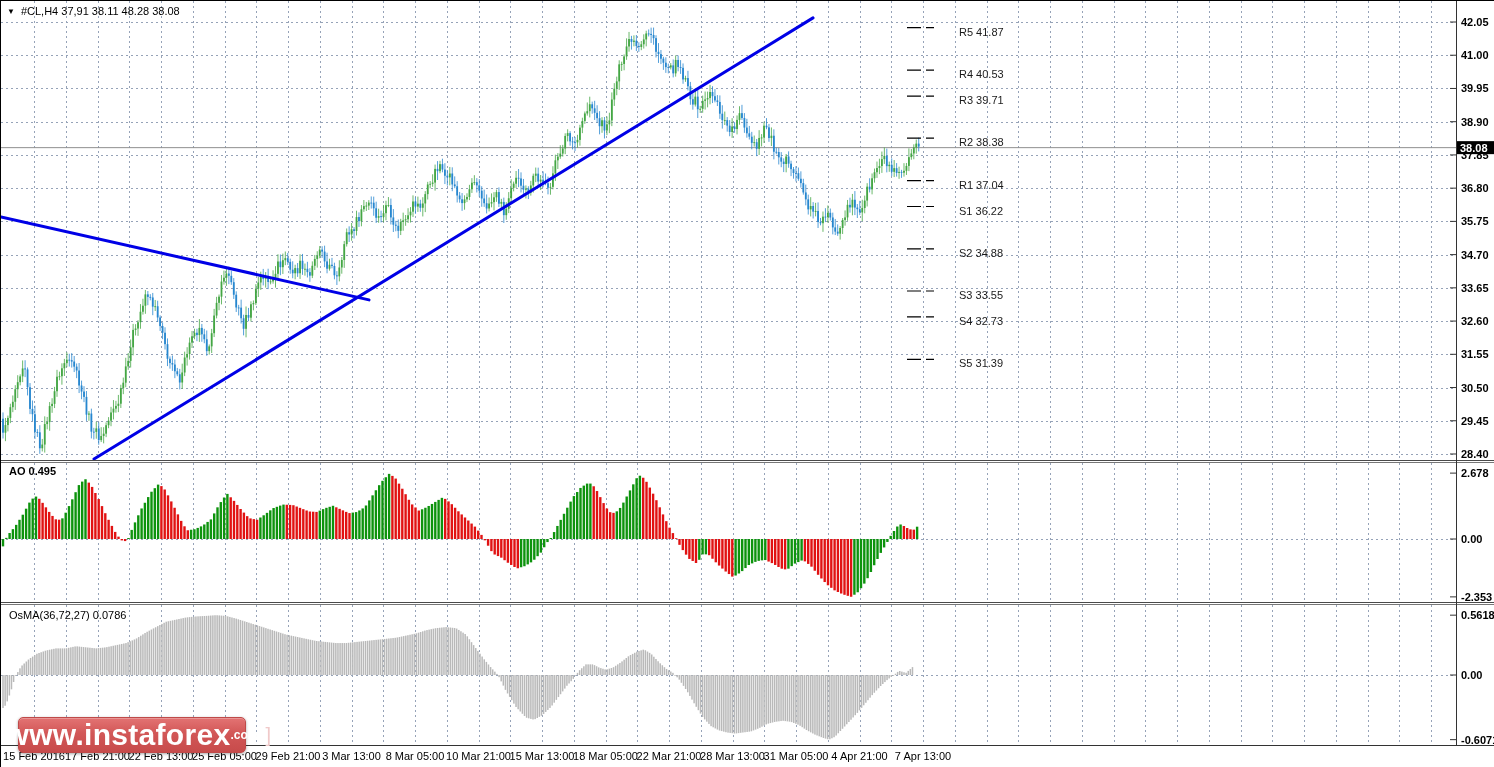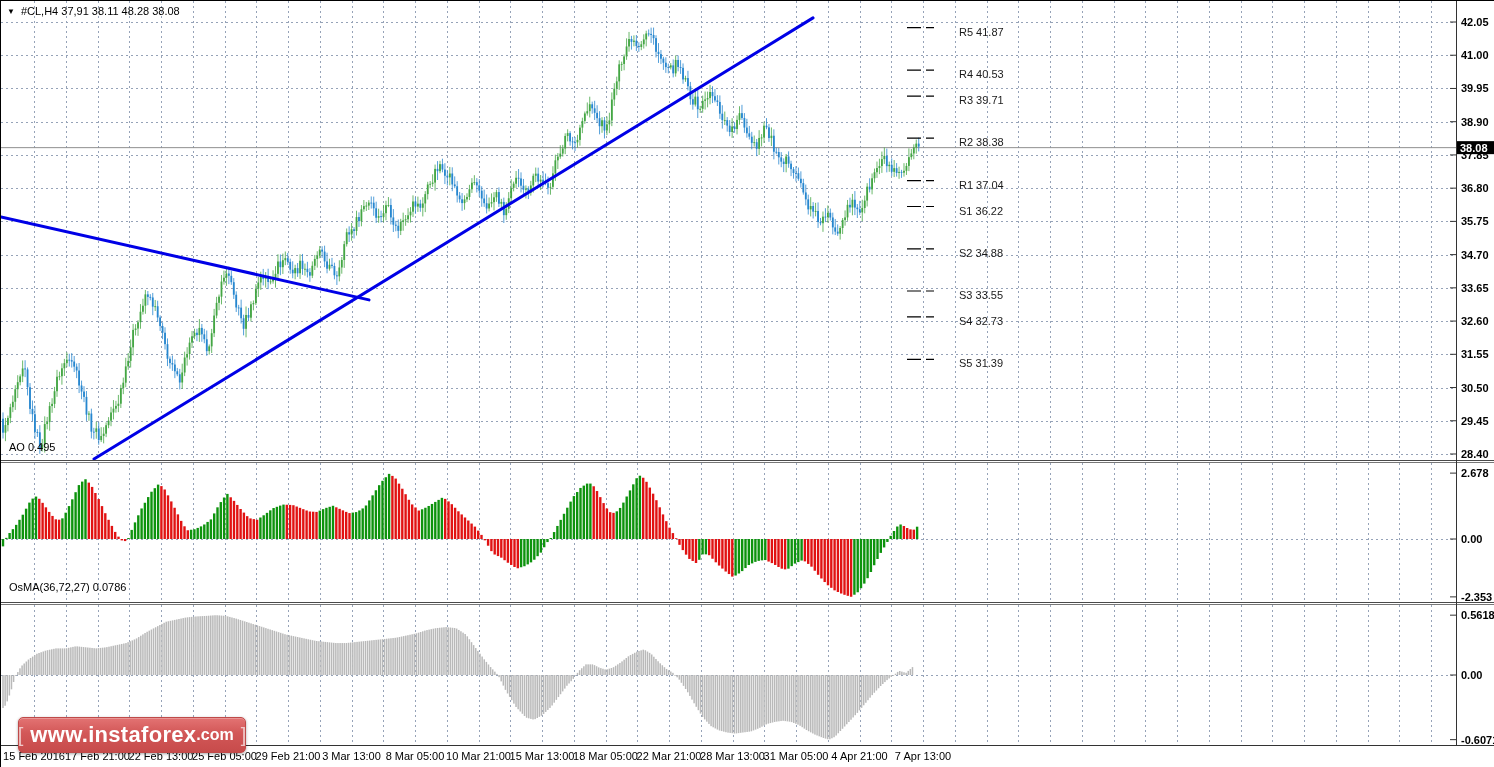--- a/index.html
+++ b/index.html
@@ -8,32 +8,32 @@
     font-family:"Liberation Sans","DejaVu Sans",sans-serif;
     border-top:1px solid #000;border-left:1px solid #000;box-sizing:border-box;
   }
   #chart-svg{position:absolute;left:0;top:0;}
   .symbol-bar{
     position:absolute;left:6px;top:4px;font-size:11px;color:#000;
     display:flex;align-items:center;gap:6px;white-space:nowrap;
   }
   .symbol-bar .tri{font-size:8px;line-height:11px;cursor:pointer;}
   .pane-label{position:absolute;left:8px;font-size:11px;color:#000;white-space:nowrap;}
-  #ao-label{top:440px;}
-  #osma-label{top:580px;}
+  #ao-label{top:464px;font-weight:bold;}
+  #osma-label{top:608px;}
   .banner{
     position:absolute;left:17px;top:716px;width:226px;height:34px;border-radius:5px;
     background:linear-gradient(180deg,#e37373 0%,#d25757 45%,#c74b4b 100%);
     border:1px solid #bf4a49;
     box-shadow:0 1px 3px rgba(0,0,0,.35), inset 0 1px 0 rgba(255,255,255,.25);
     display:flex;align-items:center;justify-content:center;white-space:nowrap;
   }
   .banner .br{color:#f0c9c9;font-size:20px;padding:0 7px;font-weight:400;}
-  .banner .dom{color:#fff;font-size:22px;font-weight:bold;letter-spacing:.3px;}
-  .banner .tld{color:#fff;font-size:16px;font-weight:bold;}
+  .banner .dom{color:#fff;font-size:30px;font-weight:bold;letter-spacing:.3px;}
+  .banner .tld{color:#fff;font-size:12px;font-weight:bold;}
 </style>
 </head>
 <body>
 
 <div id="root">
   <svg id="chart-svg" width="1494" height="767">
       <g shape-rendering="crispEdges">
         <line x1="0" y1="21.5" x2="1455" y2="21.5" stroke="#96a3b8" stroke-width="1" stroke-dasharray="2 3"></line>
         <line x1="0" y1="54.5" x2="1455" y2="54.5" stroke="#96a3b8" stroke-width="1" stroke-dasharray="2 3"></line>
         <line x1="0" y1="87.5" x2="1455" y2="87.5" stroke="#96a3b8" stroke-width="1" stroke-dasharray="2 3"></line>

